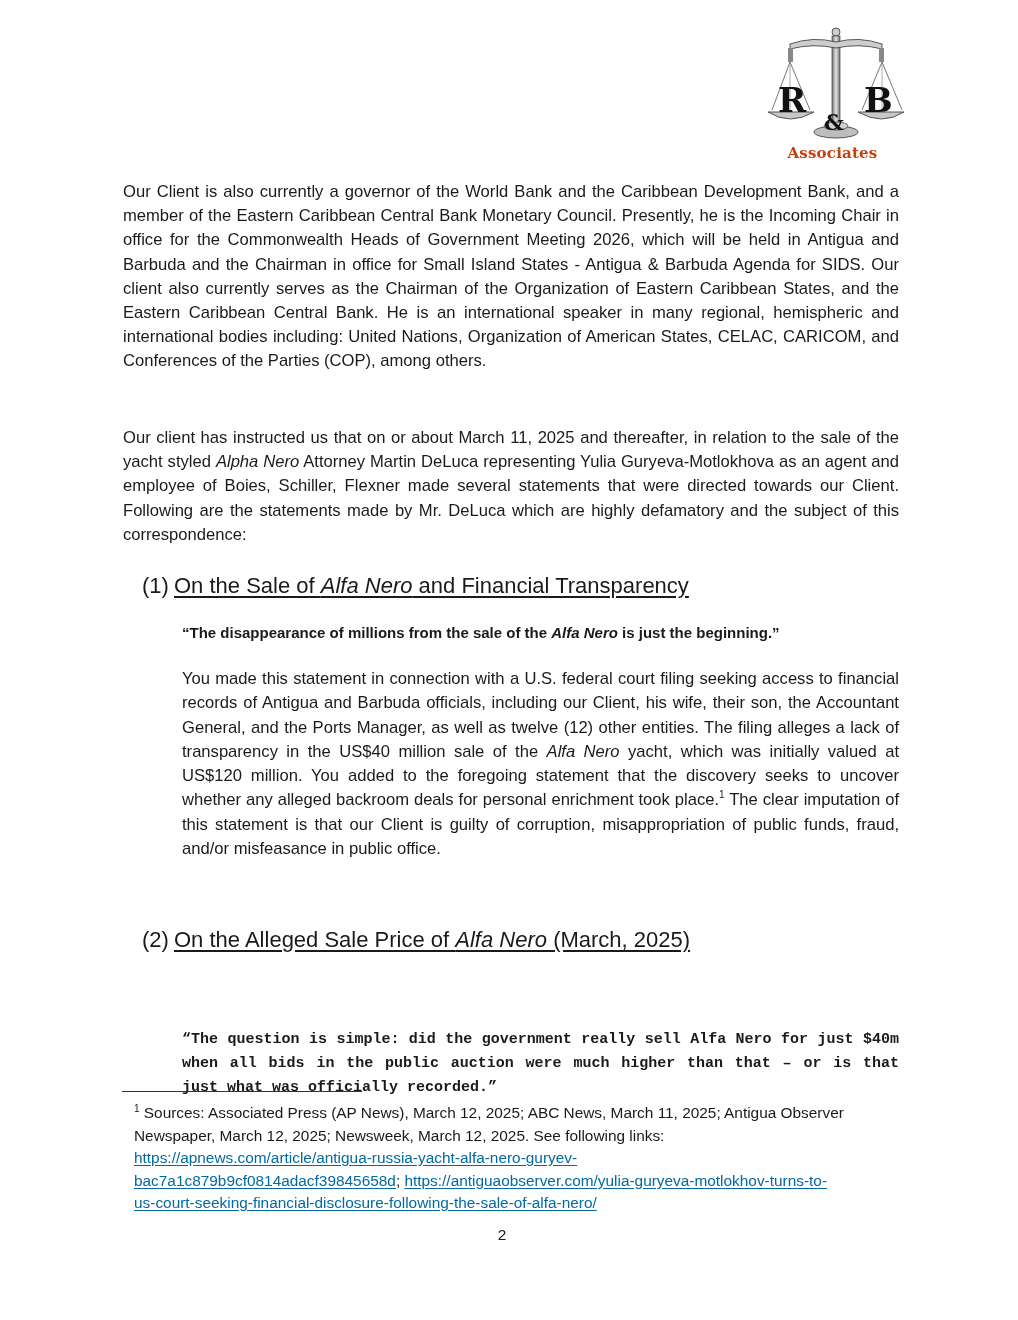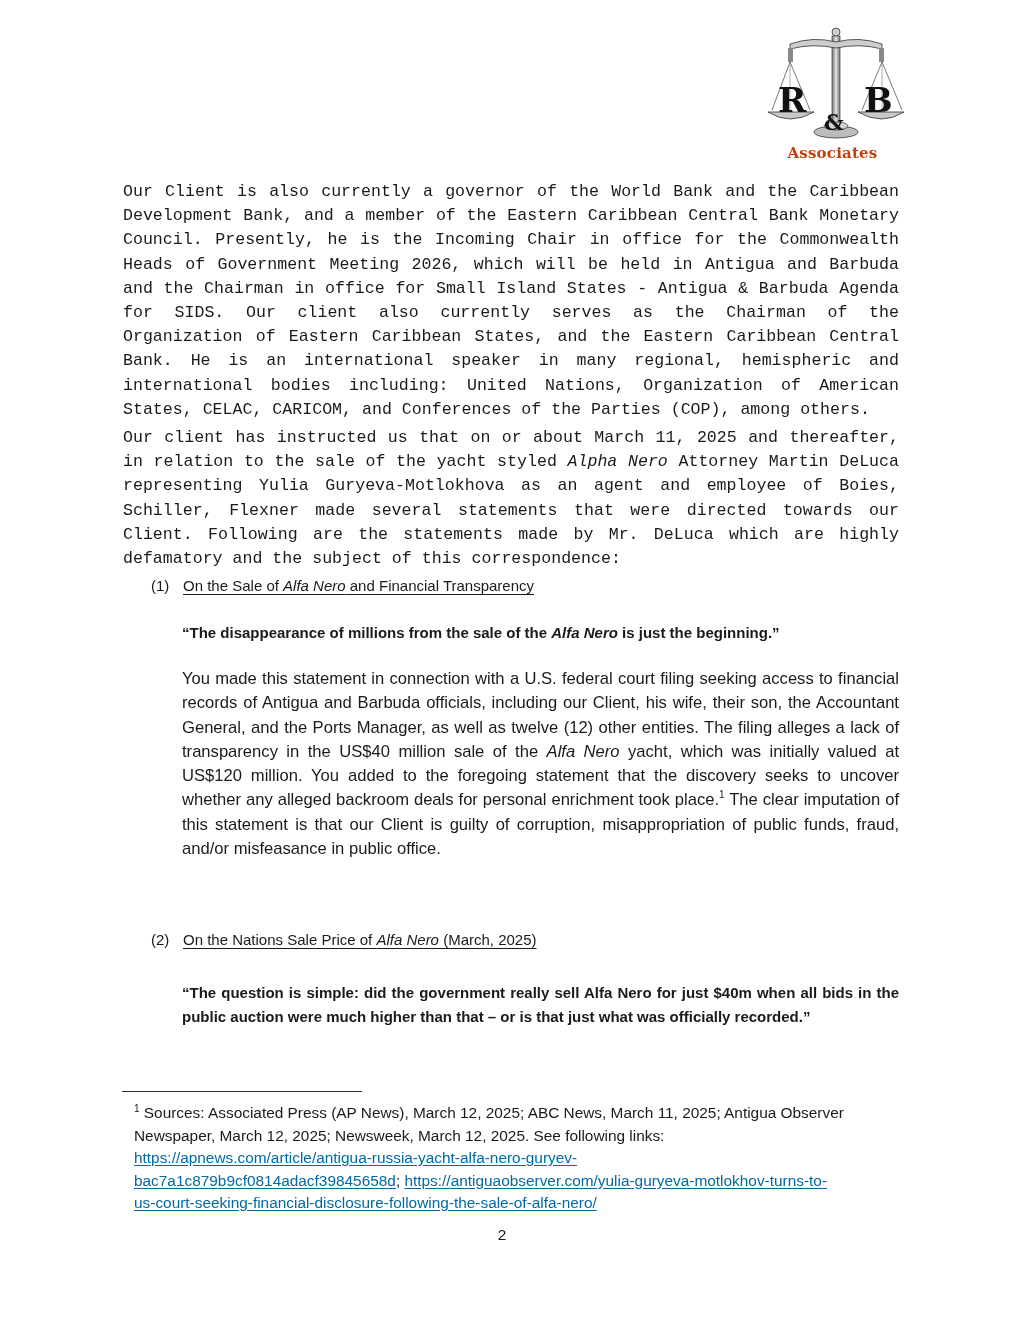--- a/index.html
+++ b/index.html
@@ -43,28 +43,27 @@
   }
   .body-text {
     position: absolute;
     left: 123px;
     width: 776px;
     font-size: 16.6px;
     line-height: 24.2px;
     text-align: justify;
     text-align-last: left;
     hyphens: none;
-    font-family: Liberation Mono, monospace;
   }
   .p1 { top: 180px; }
   .p2 { top: 426px; }
   .item-heading {
     position: absolute;
-    left: 151px;
-    font-size: 15px;
+    left: 142px;
+    font-size: 22px;
     line-height: 24px;
   }
   .item-heading .num {
     display: inline-block;
     width: 32px;
   }
   .item-heading .title {
     text-decoration: underline;
     text-underline-offset: 3px;
   }
@@ -74,21 +73,21 @@
     position: absolute;
     left: 182px;
     width: 717px;
     font-weight: bold;
     font-size: 15px;
     line-height: 24.2px;
     text-align: justify;
     text-align-last: left;
   }
   .q1 { top: 621px; }
-  .q2 { top: 981px; }
+  .q2 { top: 1028px; font-family: Liberation Mono, monospace; }
   .indented {
     position: absolute;
     left: 182px;
     width: 717px;
     top: 667px;
     font-size: 16.6px;
     line-height: 24.3px;
     text-align: justify;
     text-align-last: left;
   }
@@ -178,21 +177,21 @@
 
   <div class="item-heading h1">
     <span class="num">(1)</span><span class="title"><span>On the Sale of </span><em>Alfa Nero</em><span> and Financial Transparency</span></span>
   </div>
 
   <div class="quote q1"><span>“The disappearance of millions from the sale of the </span><em>Alfa Nero</em><span> is just the beginning.”</span></div>
 
   <div class="indented"><span>You made this statement in connection with a U.S. federal court filing seeking access to financial records of Antigua and Barbuda officials, including our Client, his wife, their son, the Accountant General, and the Ports Manager, as well as twelve (12) other entities.  The filing alleges a lack of transparency in the US$40 million sale of the </span><em>Alfa Nero</em><span> yacht, which was initially valued at US$120 million. You added to the foregoing statement that the discovery seeks to uncover whether any alleged backroom deals for personal enrichment took place.</span><sup>1</sup><span>  The clear imputation of this statement is that our Client is guilty of corruption, misappropriation of public funds, fraud, and/or misfeasance in public office.</span></div>
 
   <div class="item-heading h2">
-    <span class="num">(2)</span><span class="title"><span>On the Nations Sale Price of </span><em>Alfa Nero</em><span> (March, 2025)</span></span>
+    <span class="num">(2)</span><span class="title"><span>On the Alleged Sale Price of </span><em>Alfa Nero</em><span> (March, 2025)</span></span>
   </div>
 
   <div class="quote q2">“The question is simple: did the government really sell Alfa Nero for just $40m when all bids in the public auction were much higher than that – or is that just what was officially recorded.”</div>
 
   <div class="fn-rule"></div>
 
   <div class="footnote"><sup>1</sup><span> Sources: Associated Press (AP News), March 12, 2025; ABC News, March 11, 2025; Antigua Observer Newspaper, March 12, 2025; Newsweek, March 12, 2025. See following links:</span><br><a><span>https://apnews.com/article/antigua-russia-yacht-alfa-nero-guryev-</span><br><span>bac7a1c879b9cf0814adacf39845658d</span></a><span>; </span><a><span>https://antiguaobserver.com/yulia-guryeva-motlokhov-turns-to-</span><br><span>us-court-seeking-financial-disclosure-following-the-sale-of-alfa-nero/</span></a></div>
 
   <div class="page-number">2</div>
 

